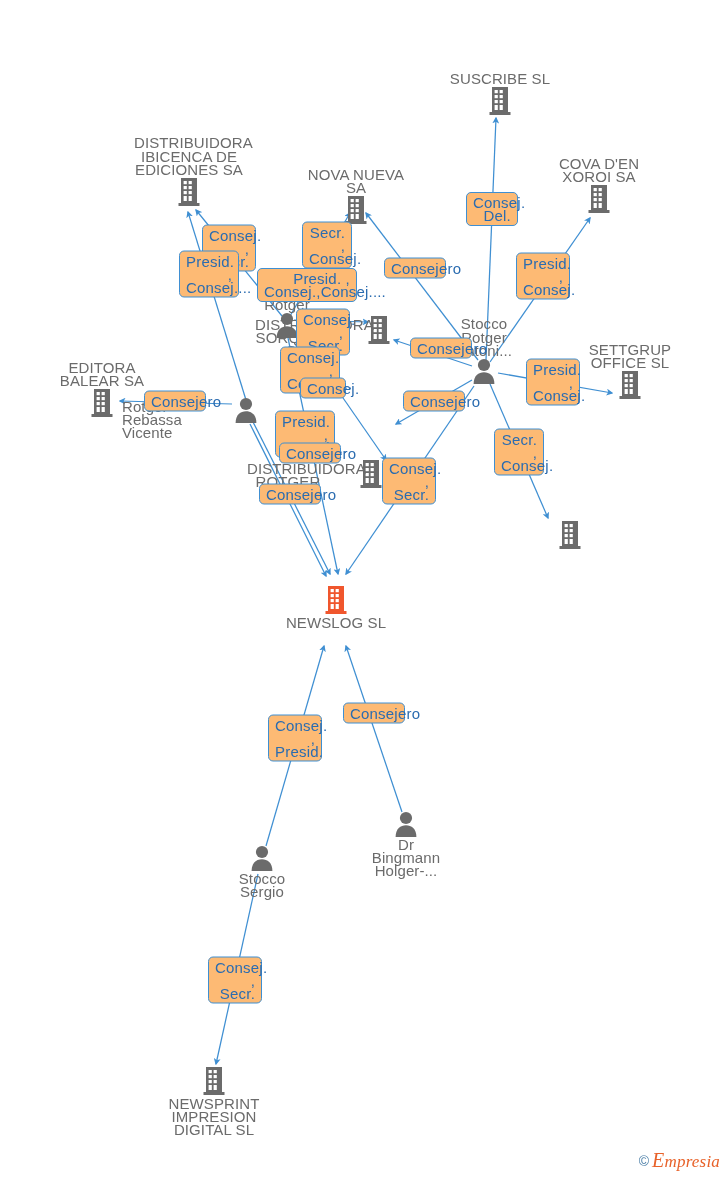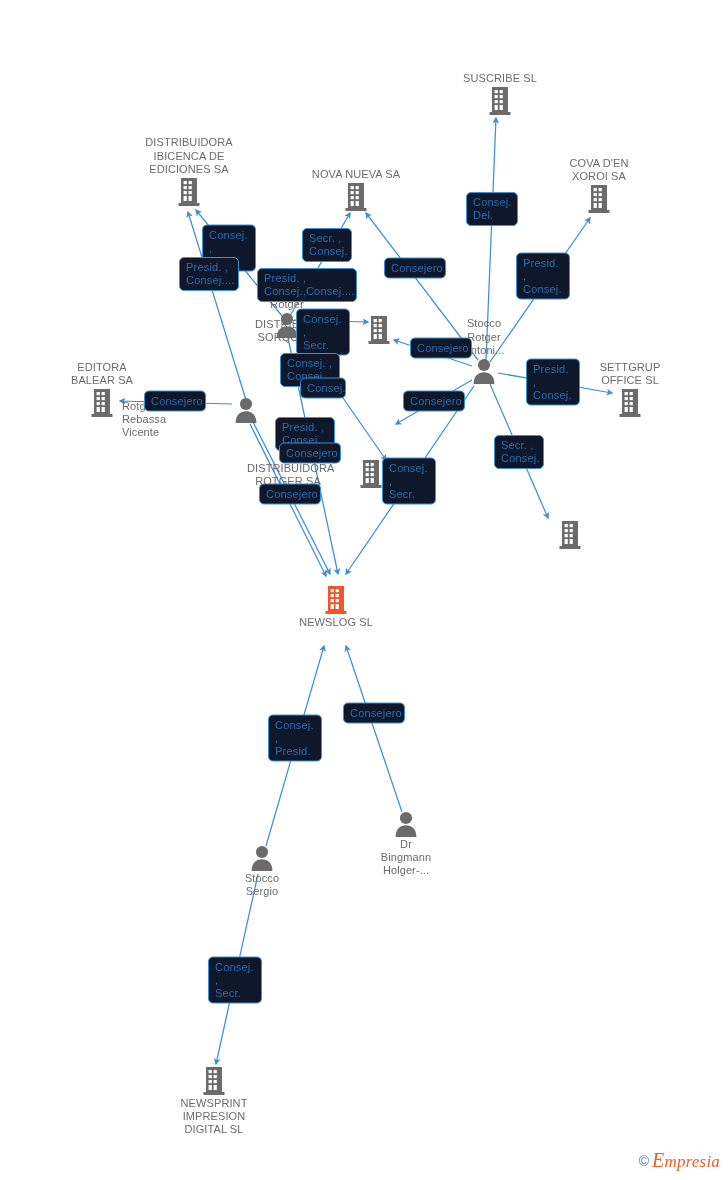--- a/index.html
+++ b/index.html
@@ -31,42 +31,42 @@
     text-align: center;
     width: 110px;
   }
   .node .glyph {
     display: block;
     margin: 0 auto;
     line-height: 0;
   }
   .node .caption {
     display: block;
-    font-size: 11px;
+    font-size: 15px;
     color: #6b6b6b;
     line-height: 13.2px;
     white-space: pre-line;
     margin-top: 1px;
     letter-spacing: 0.1px;
   }
   .node.caption-top .caption {
     margin-top: 0;
     margin-bottom: 1px;
   }
   .label {
     position: absolute;
     transform: translate(-50%, -50%);
     box-sizing: border-box;
-    background: #0f172a;
+    background: #fdba74;
     border: 1.3px solid #3f8fd2;
     border-radius: 5px;
     color: #2b6cb0;
-    font-size: 11px;
+    font-size: 15px;
     line-height: 13px;
-    text-align: left;
+    text-align: right;
     padding: 3px 6px;
     white-space: pre-line;
     letter-spacing: 0.2px;
   }
   .watermark {
     position: absolute;
     right: 8px;
     bottom: 8px;
     display: flex;
     align-items: center;
@@ -210,21 +210,21 @@
             <rect x="6.6" y="4" width="3.2" height="3.2" fill="#fff"></rect>
             <rect x="11.6" y="4" width="3.2" height="3.2" fill="#fff"></rect>
             <rect x="6.6" y="9" width="3.2" height="3.2" fill="#fff"></rect>
             <rect x="11.6" y="9" width="3.2" height="3.2" fill="#fff"></rect>
             <rect x="6.6" y="14" width="3.2" height="3.2" fill="#fff"></rect>
             <rect x="11.6" y="14" width="3.2" height="3.2" fill="#fff"></rect>
             <rect x="6.6" y="19" width="3.2" height="5" fill="#fff"></rect>
             <rect x="11.6" y="19" width="3.2" height="5" fill="#fff"></rect>
           </svg></span>
       </div>
-      <div class="node caption-top" style="left: 630px; top: 361px;">
+      <div class="node caption-top" style="left: 630px; top: 343px;">
         <span class="caption">SETTGRUP
 OFFICE SL</span>
         <span class="glyph"><svg width="24" height="30" viewBox="0 0 24 30" xmlns="http://www.w3.org/2000/svg">
             <rect x="4" y="1" width="16" height="25" fill="#6b6b6b"></rect>
             <rect x="1.5" y="26" width="21" height="3" fill="#6b6b6b"></rect>
             <rect x="6.6" y="4" width="3.2" height="3.2" fill="#fff"></rect>
             <rect x="11.6" y="4" width="3.2" height="3.2" fill="#fff"></rect>
             <rect x="6.6" y="9" width="3.2" height="3.2" fill="#fff"></rect>
             <rect x="11.6" y="9" width="3.2" height="3.2" fill="#fff"></rect>
             <rect x="6.6" y="14" width="3.2" height="3.2" fill="#fff"></rect>

